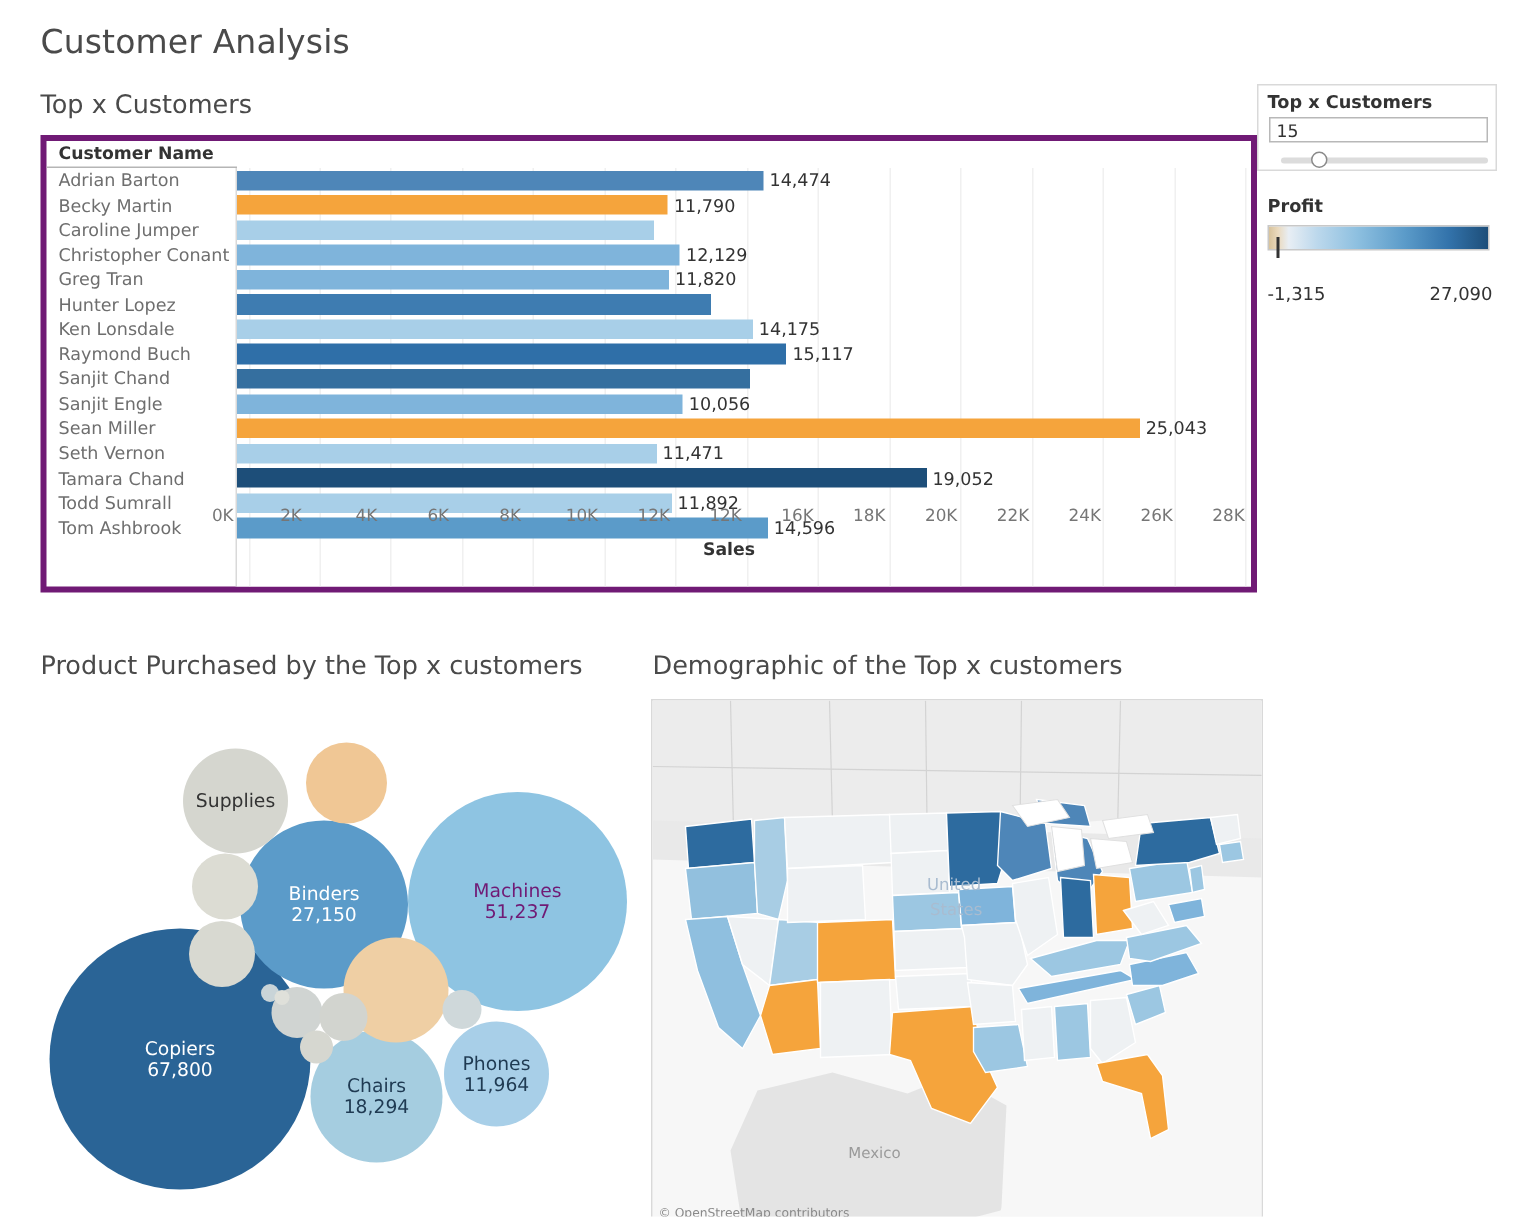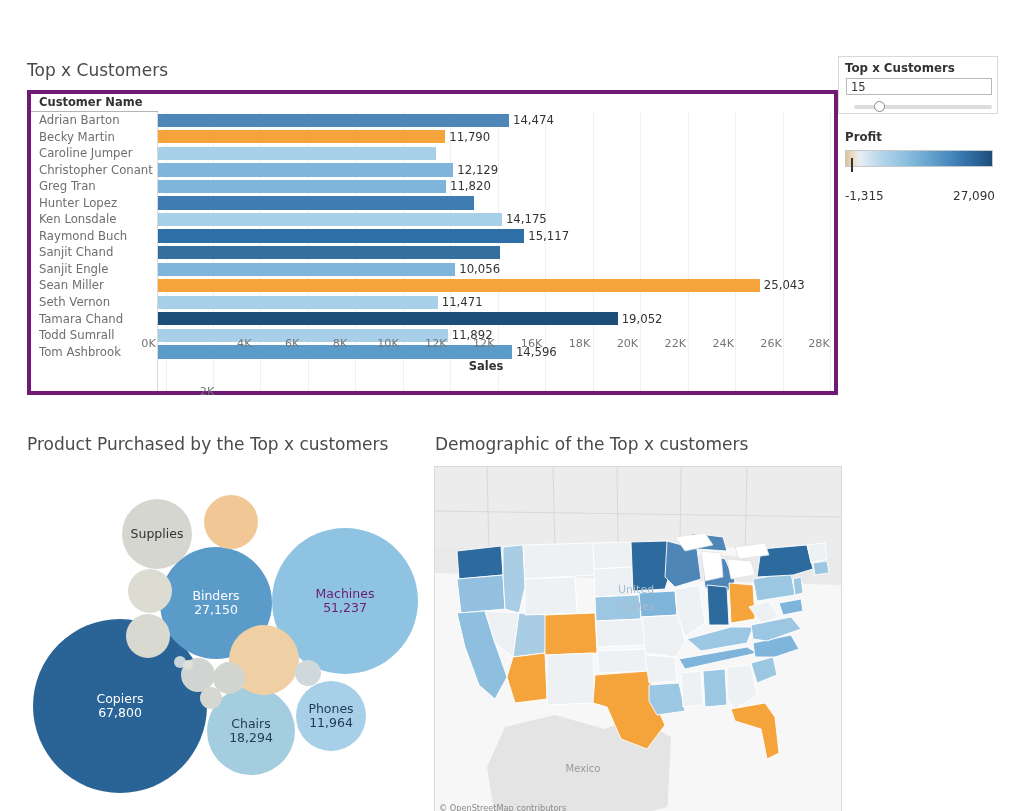--- a/index.html
+++ b/index.html
@@ -132,20 +132,21 @@
     font-size:8.2px; color:#8a8a8a; white-space:nowrap;
   }
   .map-lbl { font-size:11px; fill:#a9bcd0; font-family:"DejaVu Sans", sans-serif; }
   .map-lbl2 { font-size:10px; fill:#9a9a9a; font-family:"DejaVu Sans", sans-serif; }
 </style>
 </head>
 <body>
 
 <div id="dashboard">
 
+  <div id="dash-title">Customer Analysis</div>
 
   <div id="bar-panel">
     <div id="bar-title">Top x Customers</div>
     <div id="bar-box">
       <div id="col-header">Customer Name</div>
       <div id="names-col">
           <div class="name-cell">Adrian Barton</div>
           <div class="name-cell">Becky Martin</div>
           <div class="name-cell">Caroline Jumper</div>
           <div class="name-cell">Christopher Conant</div>
@@ -234,21 +235,21 @@
             <div class="bar" style="width: 353.894px; background: rgb(91, 155, 201);"></div>
             <div class="bar-label" style="left: 353.894px;">14,596</div>
           </div>
         </div>
     </div>
   </div>
 
   <div id="axis">
     <div id="axis-title">Sales</div>
   <div class="tick" style="left: 14.5px;">0K</div>
-      <div class="tick" style="left: 73px; margin-top: 48px;">2K</div>
+      <div class="tick" style="left: 60px;">2K</div>
       <div class="tick" style="left: 110.286px;">4K</div>
       <div class="tick" style="left: 158.179px;">6K</div>
       <div class="tick" style="left: 206.071px;">8K</div>
       <div class="tick" style="left: 253.964px;">10K</div>
       <div class="tick" style="left: 301.857px;">12K</div>
       <div class="tick" style="left: 349.75px;">12K</div>
       <div class="tick" style="left: 397.643px;">16K</div>
       <div class="tick" style="left: 445.536px;">18K</div>
       <div class="tick" style="left: 493.429px;">20K</div>
       <div class="tick" style="left: 541.321px;">22K</div>

